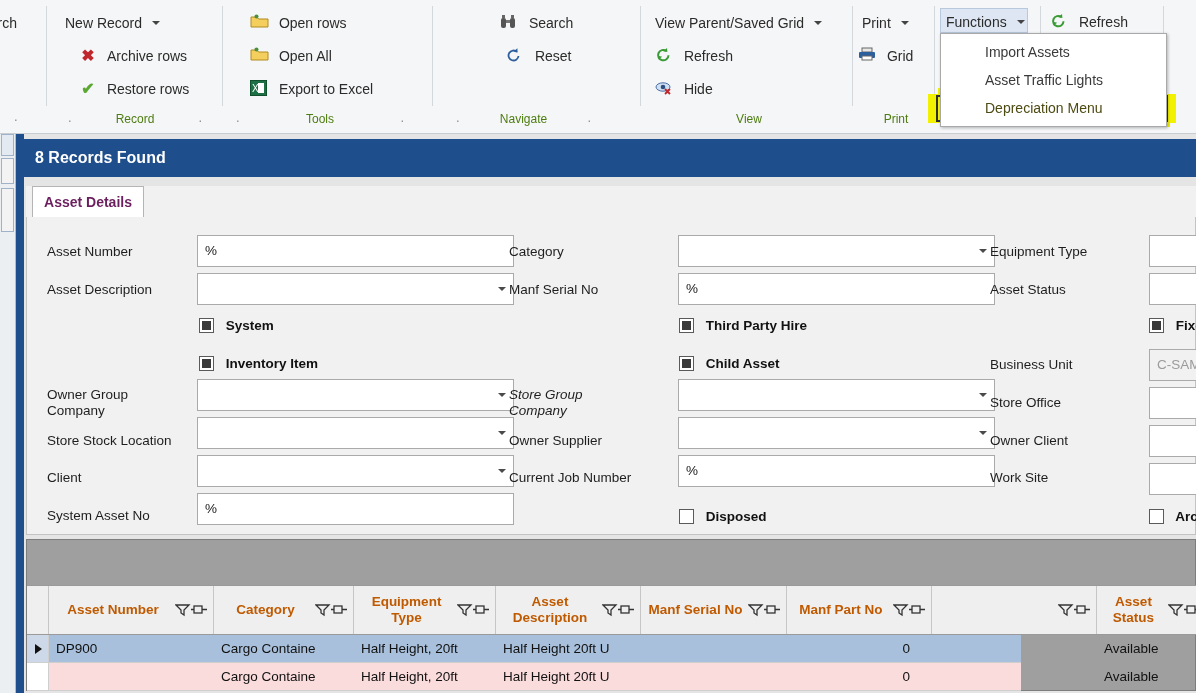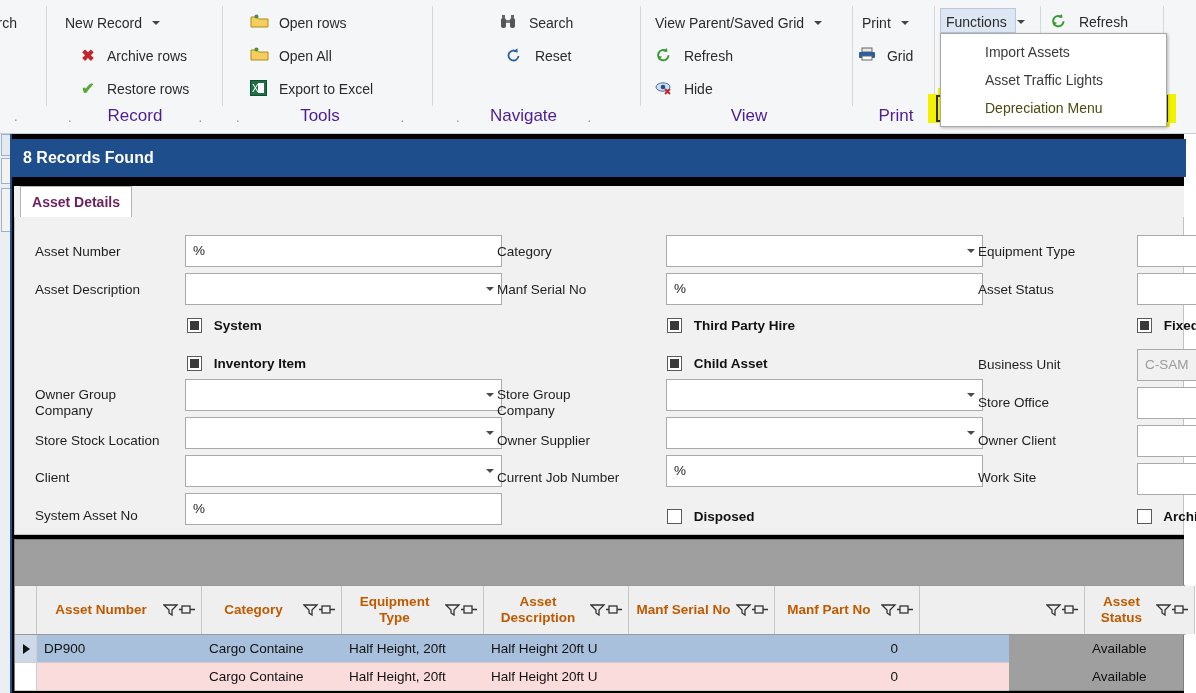--- a/index.html
+++ b/index.html
@@ -16,21 +16,21 @@
   #ribbon{
     position:absolute;left:0;top:0;width:1196px;height:134px;
     background:#f5f6f7;
     border-bottom:1px solid #c8cdd2;
     box-sizing:border-box;
   }
   .rib-group{position:absolute;top:0;height:134px;}
   .rib-sep{position:absolute;top:6px;width:1px;height:100px;background:#d3d8dc;}
   .rib-label{
     position:absolute;bottom:8px;width:100%;text-align:center;
-    font-size:17px;color:#4c1d95;
+    font-size:12px;color:#4d7c0f;
   }
   .rib-dots{position:absolute;bottom:9px;font-size:13px;color:#8a8f94;}
   .rib-item{
     position:absolute;height:26px;line-height:26px;
     font-size:14px;color:#2b2b2b;white-space:nowrap;
     padding-left:0;
   }
   .rib-item .txt{vertical-align:middle;}
   .ic{display:inline-block;width:20px;height:18px;vertical-align:middle;margin-right:5px;position:relative;}
   .caret{
@@ -39,21 +39,21 @@
     border-top:4px solid #444;margin-left:6px;margin-bottom:1px;
   }
   
   .ic-x{color:#c0272d;font-size:16px;font-weight:bold;line-height:18px;text-align:center;}
   .ic-check{color:#5aa832;font-size:16px;font-weight:bold;line-height:18px;text-align:center;}
   .ic-folder{line-height:18px;}
   .ic-folder svg, .ic svg{display:block;}
   .ic-excel{line-height:18px;}
   
   #func-btn{
-    position:absolute;left:940px;top:8px;width:76px;height:25px;
+    position:absolute;left:940px;top:8px;width:88px;height:25px;
     background:#dde6f2;border:1px solid #b9c9dd;box-sizing:border-box;
   }
   #func-menu{
     position:absolute;left:940px;top:33px;width:227px;
     background:#ffffff;border:1px solid #a9a9a9;
     box-shadow:1px 1px 3px rgba(0,0,0,.28);
     padding:4px 0 4px 0;box-sizing:border-box;
     z-index:40;
   }
   .menu-item{
@@ -85,22 +85,22 @@
   .rail-chip{
     position:absolute;left:1px;width:13px;background:#e4eaf2;
     border:1px solid #9fb2c9;box-sizing:border-box;
   }
   #panel-edge{
     position:absolute;left:16px;top:134px;width:6px;height:559px;
     background:#1f4e8c;
   }
   
   #win{
-    position:absolute;left:10px;top:134px;width:1174px;height:559px;
-    background:#000000;
+    position:absolute;left:22px;top:134px;width:1174px;height:559px;
+    background:#e5e5e5;
     border-left:2px solid #1f4e8c;
     box-sizing:border-box;
   }
   #titlebar{
     position:absolute;left:0;top:5px;width:1174px;height:38px;
     background:#1f4e8c;color:#fff;
     font-size:16px;font-weight:bold;line-height:38px;padding-left:11px;
     box-sizing:border-box;
   }
   
@@ -421,21 +421,21 @@
       <span class="cb indet"></span>
       <span>System</span>
     </div>
     <div class="cb-row" style="left:172px;top:138px;">
       <span class="cb indet"></span>
       <span>Inventory Item</span>
     </div>
 
     <div class="fld-label" style="left:482px;top:27px;">Category</div>
     <div class="fld-label" style="left:482px;top:65px;">Manf Serial No</div>
-    <div class="fld-label" style="left:482px;top:170px;width:100px;">Store Group Company</div>
+    <div class="fld-label" style="left:482px;top:170px;width:100px;font-style:italic;">Store Group Company</div>
     <div class="fld-label" style="left:482px;top:216px;">Owner Supplier</div>
     <div class="fld-label" style="left:482px;top:253px;">Current Job Number</div>
 
     <div class="fld-box" style="left:651px;top:18px;width:317px;height:32px;">
       <span></span>
       <i class="dd-arrow"></i>
     </div>
     <div class="fld-box" style="left:651px;top:56px;width:317px;height:32px;">
       <span>%</span>
     </div>

